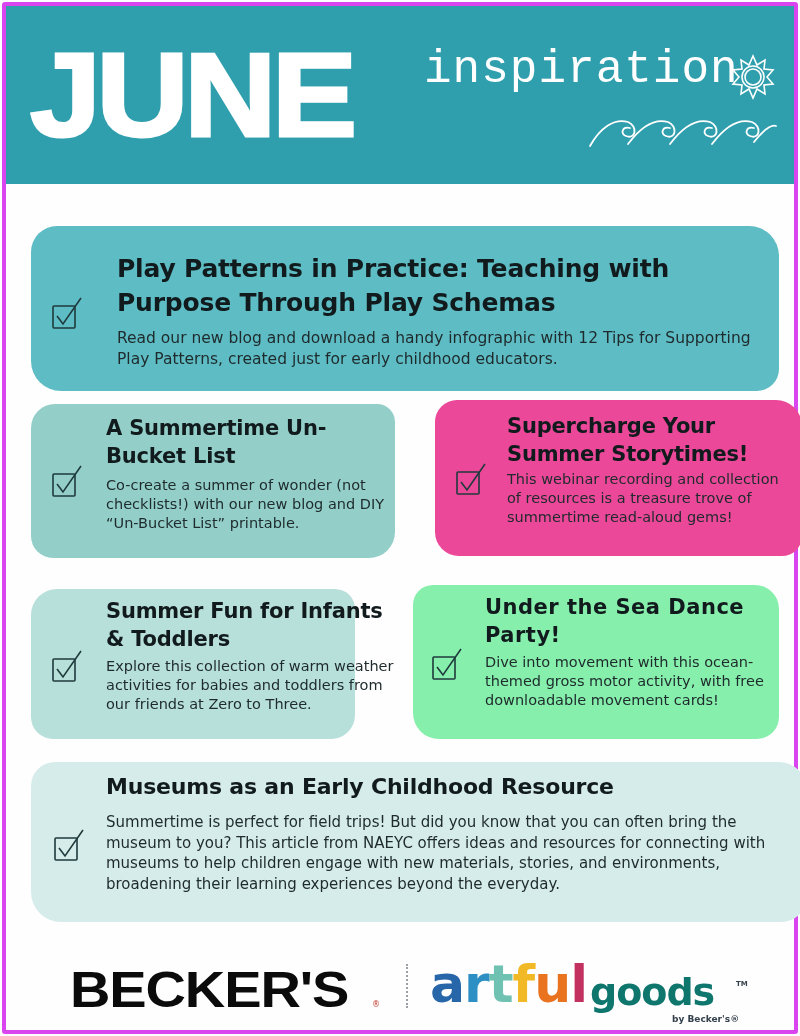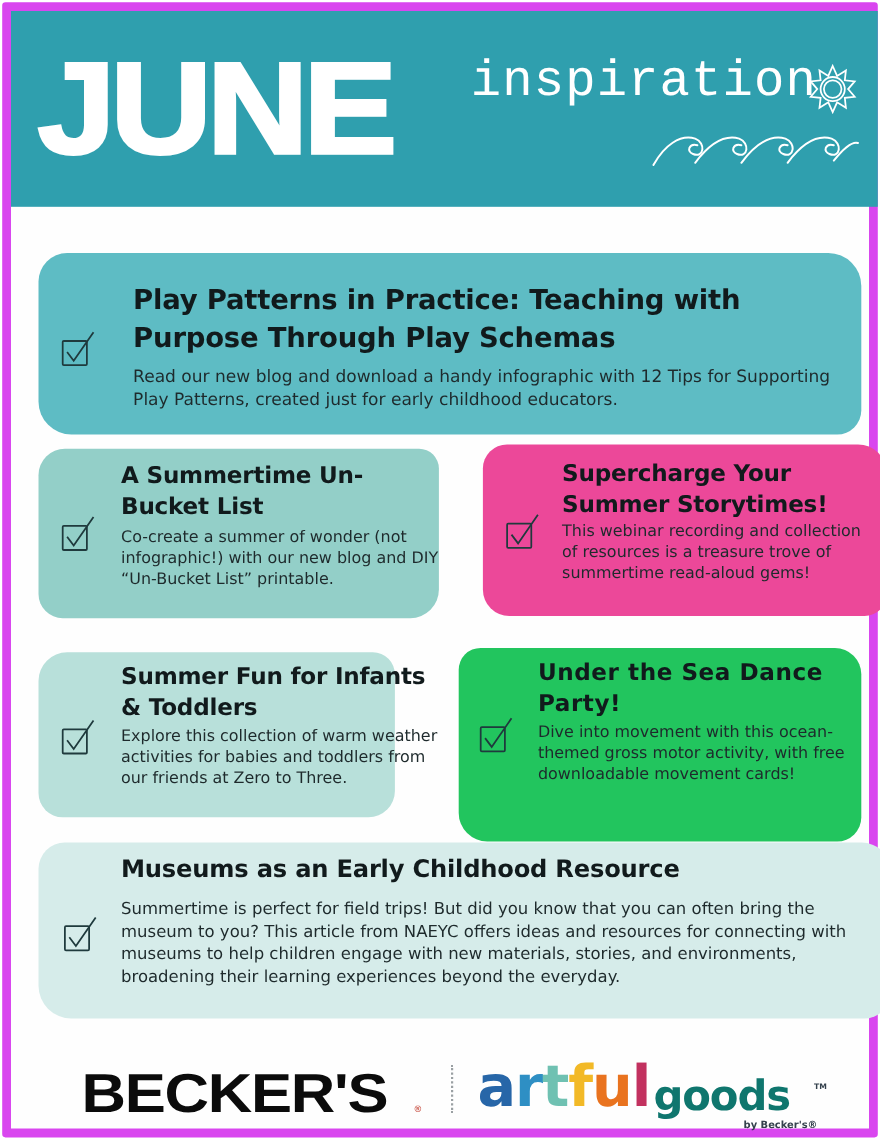--- a/index.html
+++ b/index.html
@@ -1,21 +1,21 @@
 <!DOCTYPE html>
 <html><head>
   <meta charset="utf-8">
   <style>
     * { box-sizing: border-box; margin: 0; padding: 0; }
     html, body { width: 800px; height: 1036px; background: #ffffff; overflow: hidden; }
     body { font-family: "DejaVu Sans", sans-serif; position: relative; }
 
     .frame {
       position: absolute; left: 2px; top: 2px; width: 796px; height: 1032px;
-      border: 8px solid #d946ef; border-radius: 3px; background: #fefefe;
+      border: 4px solid #d946ef; border-radius: 3px; background: #fefefe;
     }
     .header {
       position: absolute; left: 0; top: 0; width: 788px; height: 178px;
       background: #2f9fae;
     }
     .june {
       position: absolute; left: 24px; top: 30px;
       font-family: "Liberation Sans", sans-serif; font-weight: 900;
       font-size: 118px; line-height: 118px; color: #ffffff;
       letter-spacing: -4px; transform: scaleX(1.08); transform-origin: left;
@@ -62,21 +62,21 @@
     .c3 { left: 429px; top: 394px; width: 367px; height: 156px; background: #ec4899; border-radius: 22px 26px 20px 24px; }
     .c3 .check { left: 20px; top: 62px; }
     .c3 h2 { left: 72px; top: 12px; font-size: 21px; line-height: 28px; width: 290px; }
     .c3 p { left: 72px; top: 70px; font-size: 14.5px; line-height: 19px; width: 290px; }
 
     .c4 { left: 25px; top: 583px; width: 324px; height: 150px; background: #b8e0da; border-radius: 26px 20px 24px 22px; }
     .c4 .check { left: 20px; top: 60px; }
     .c4 h2 { left: 75px; top: 8px; font-size: 21px; line-height: 28px; width: 280px; }
     .c4 p { left: 75px; top: 68px; font-size: 14.5px; line-height: 19px; width: 290px; }
 
-    .c5 { left: 407px; top: 579px; width: 366px; height: 176px; background: #22c55e; border-radius: 20px 24px 22px 26px; }
+    .c5 { left: 407px; top: 579px; width: 366px; height: 154px; background: #86efac; border-radius: 20px 24px 22px 26px; }
     .c5 .check { left: 18px; top: 62px; }
     .c5 h2 { left: 72px; top: 8px; font-size: 21px; line-height: 28px; width: 290px; letter-spacing: 0.5px; }
     .c5 p { left: 72px; top: 68px; font-size: 14.5px; line-height: 19px; width: 290px; }
 
     .c6 { left: 25px; top: 756px; width: 776px; height: 160px; background: #d6ecea; border-radius: 24px 28px 26px 30px; }
     .c6 .check { left: 22px; top: 66px; }
     .c6 h2 { left: 75px; top: 10px; font-size: 22px; line-height: 30px; width: 640px; }
     .c6 p { left: 75px; top: 50px; font-size: 15px; line-height: 20.5px; width: 665px; }
 
     .footer { position: absolute; left: 0; top: 938px; width: 788px; height: 90px; }
@@ -130,21 +130,21 @@
     <h2>Play Patterns in Practice: Teaching with Purpose Through Play Schemas</h2>
     <p>Read our new blog and download a handy infographic with 12 Tips for Supporting Play Patterns, created just for early childhood educators.</p>
   </div>
 
   <div class="card c2">
     <svg class="check" viewBox="0 0 34 36" fill="none" stroke="#1f3a3d" stroke-width="1.6">
       <rect x="2" y="10" width="22" height="22" rx="1"></rect>
       <path d="M6 20 L12 28 L30 2"></path>
     </svg>
     <h2>A Summertime Un-Bucket List</h2>
-    <p>Co-create a summer of wonder (not infographic!) with our new blog and DIY “Un-Bucket List” printable.</p>
+    <p>Co-create a summer of wonder (not checklists!) with our new blog and DIY “Un-Bucket List” printable.</p>
   </div>
 
   <div class="card c3">
     <svg class="check" viewBox="0 0 34 36" fill="none" stroke="#1f3a3d" stroke-width="1.6">
       <rect x="2" y="10" width="22" height="22" rx="1"></rect>
       <path d="M6 20 L12 28 L30 2"></path>
     </svg>
     <h2>Supercharge Your Summer Storytimes!</h2>
     <p>This webinar recording and collection of resources is a treasure trove of summertime read-aloud gems!</p>
   </div>

